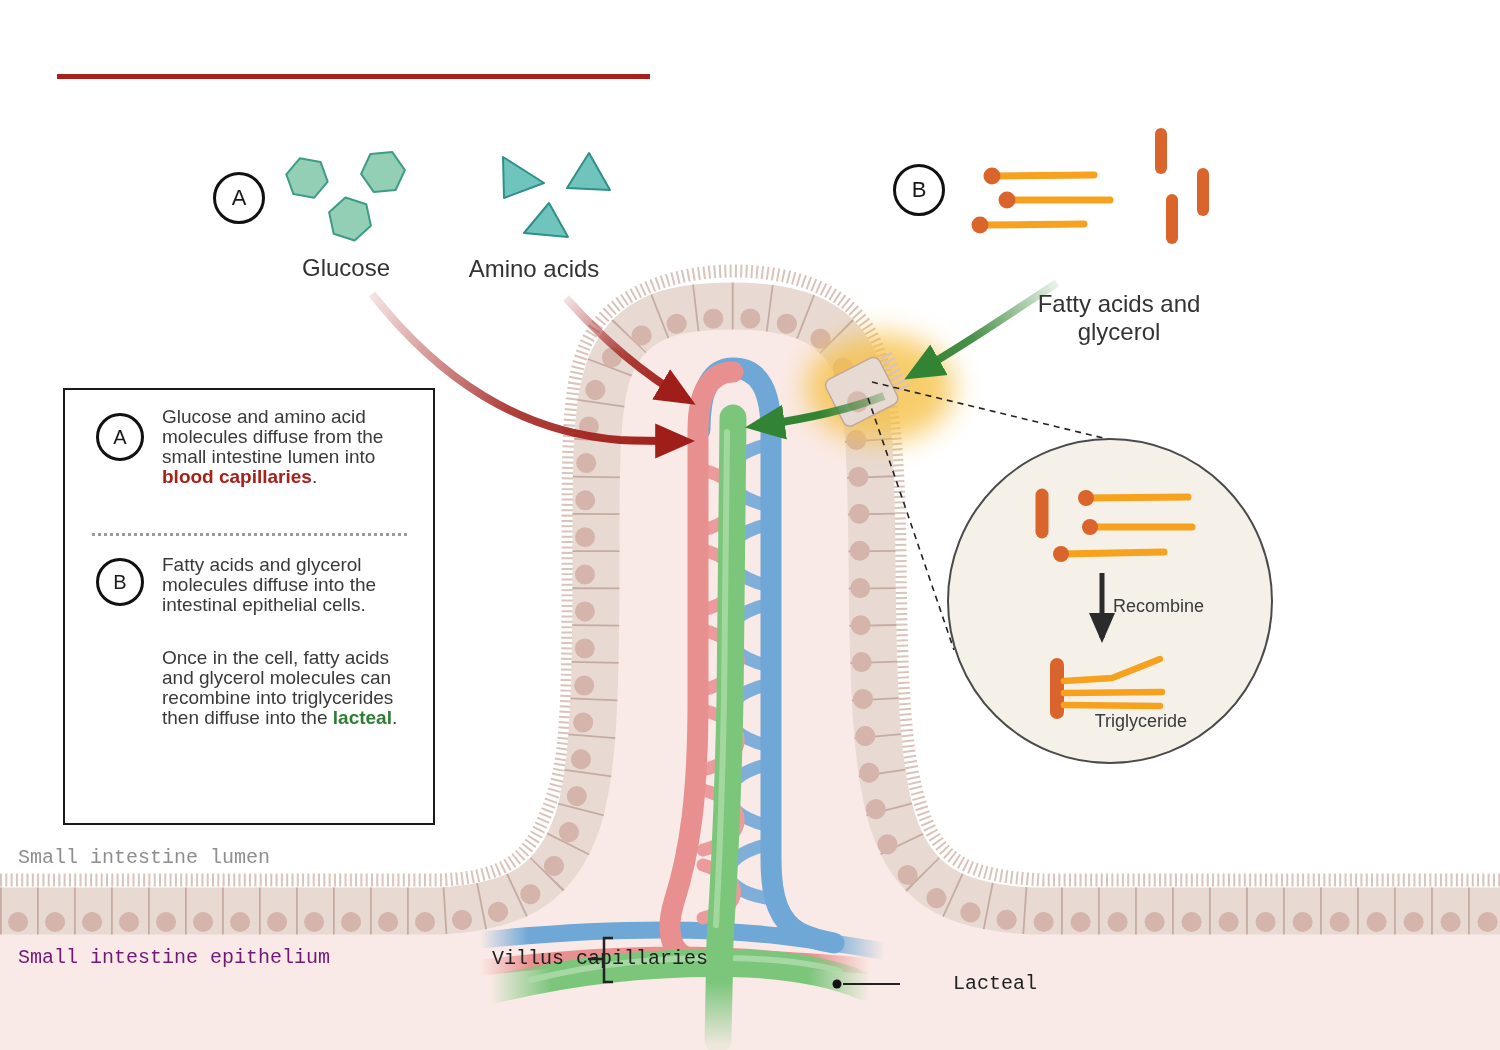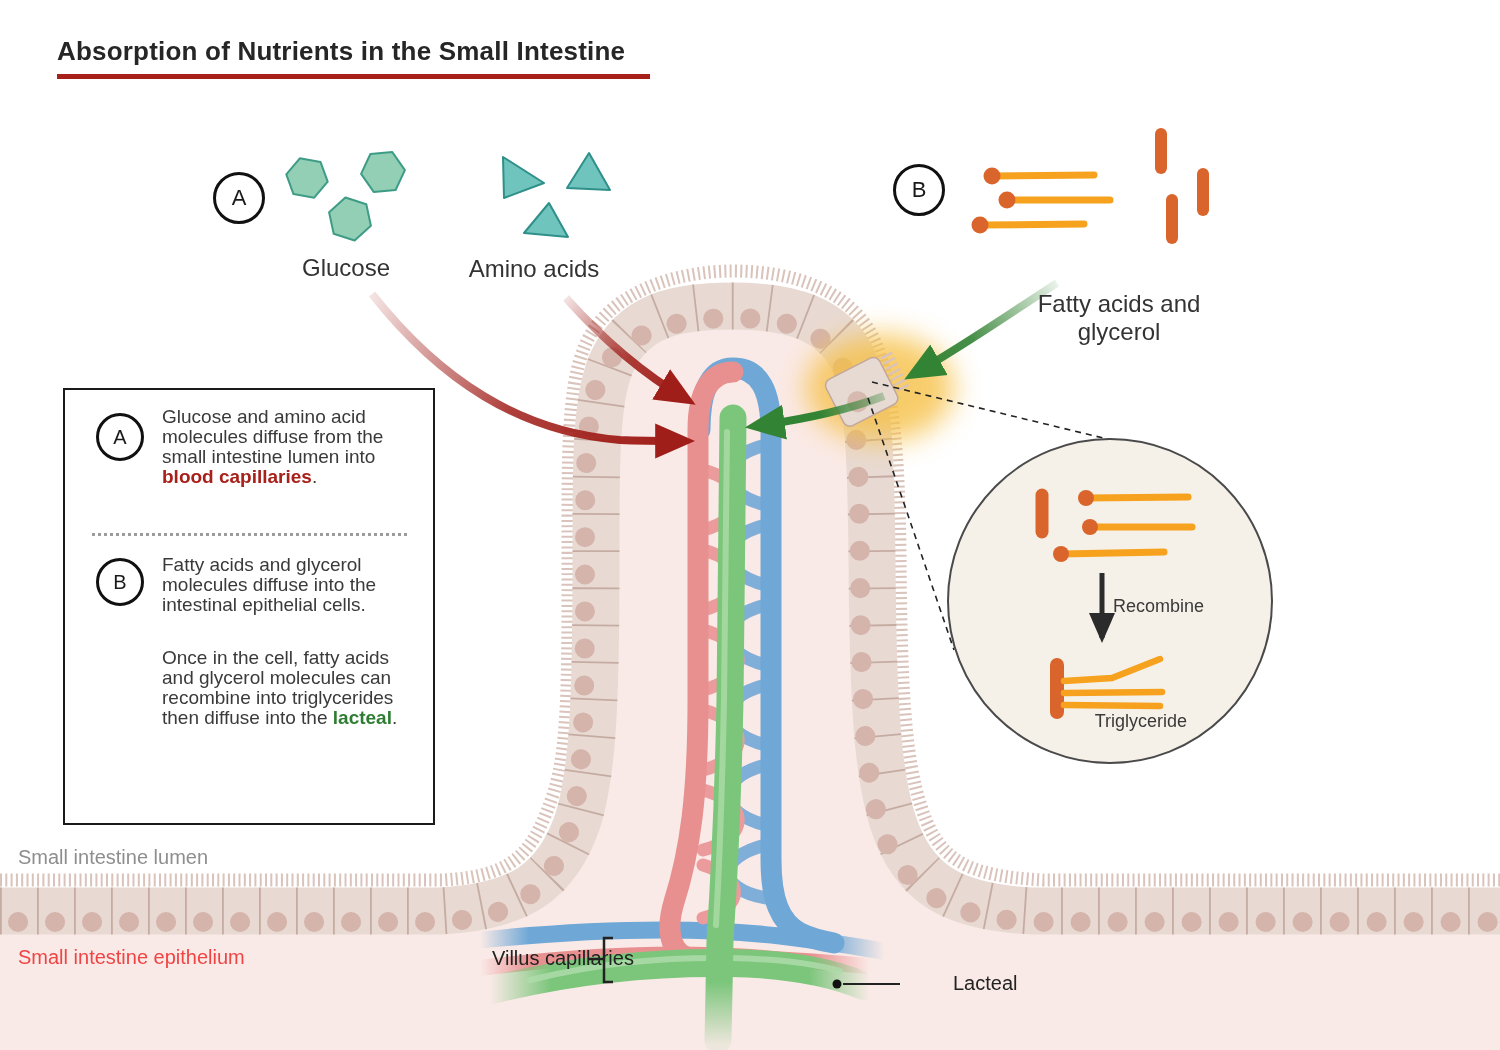--- a/index.html
+++ b/index.html
@@ -14,23 +14,23 @@
   .marker.big{width:46px;height:46px;line-height:46px;font-size:22px;}
   .marker.box{width:42px;height:42px;line-height:42px;font-size:20px;}
   .mol-lbl{font-size:24px;color:#333;text-align:center;}
   .infobox{position:absolute;left:63px;top:388px;width:372px;height:437px;border:2px solid #1a1a1a;
            background:#fff;z-index:2;box-sizing:border-box;}
   .boxpara{position:absolute;z-index:3;font-size:19px;line-height:20px;color:#3a3a3a;}
   .hl-red{color:#A8201A;font-weight:bold;}
   .hl-green{color:#2E7D32;font-weight:bold;}
   .divider{position:absolute;left:92px;top:533px;width:315px;height:0;
            border-top:3px dotted #9b9b9b;z-index:3;}
-  .anat{font-size:20px;}
+  .anat{font-size:20px;font-family:Liberation Mono, monospace;}
   .gray{color:#8E8E8E;}
-  .rose{color:#ef4444;}
+  .rose{color:#701a75;}
   .dark{color:#222;margin-left:47px;}
   .mag-lbl{font-size:18px;color:#3a3a3a;}
 </style>
 </head>
 <body>
 
 <div id="stage">
 
 <svg id="art" width="1500" height="1050" viewBox="0 0 1500 1050">
   <defs>
@@ -233,21 +233,20 @@
     </g>
   </g>
 
   <g stroke="#222" fill="none">
     <path stroke-width="2.5" d="M 588 959 L 604 959 M 613 938 L 604 938 L 604 982 L 613 982"></path>
     <line x1="843" y1="984" x2="900" y2="984" stroke-width="1.8"></line>
     <circle cx="837" cy="984" r="4.5" fill="#111" stroke="none"></circle>
   </g>
 </svg>
 
-<div class="lbl title">Absorption of Nutrients in the Small Intestine</div>
 <div class="title-rule"></div>
 
 <div class="marker big" style="left:213px;top:172px;">
   <span>A</span>
 </div>
 <div class="marker big" style="left:893px;top:164px;">
   <span>B</span>
 </div>
 
 <div class="lbl mol-lbl" style="left:276px;top:254px;width:140px;">Glucose</div>

